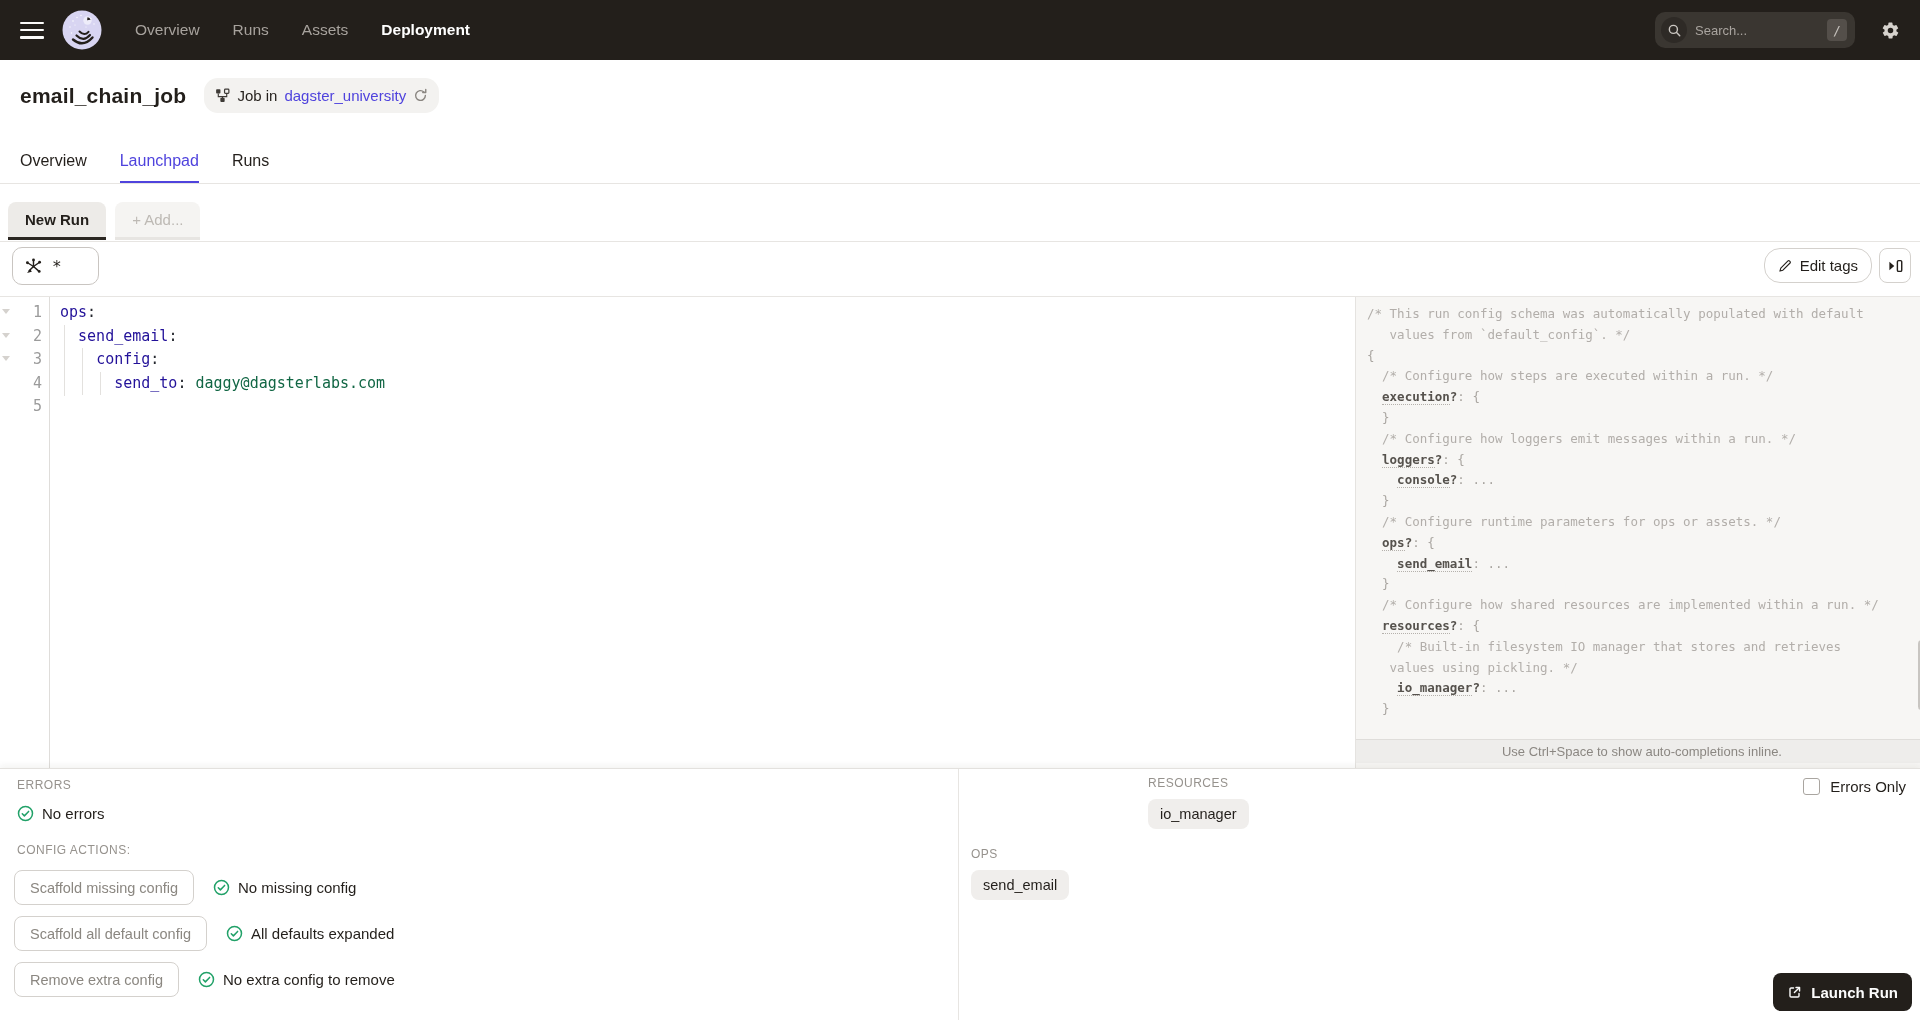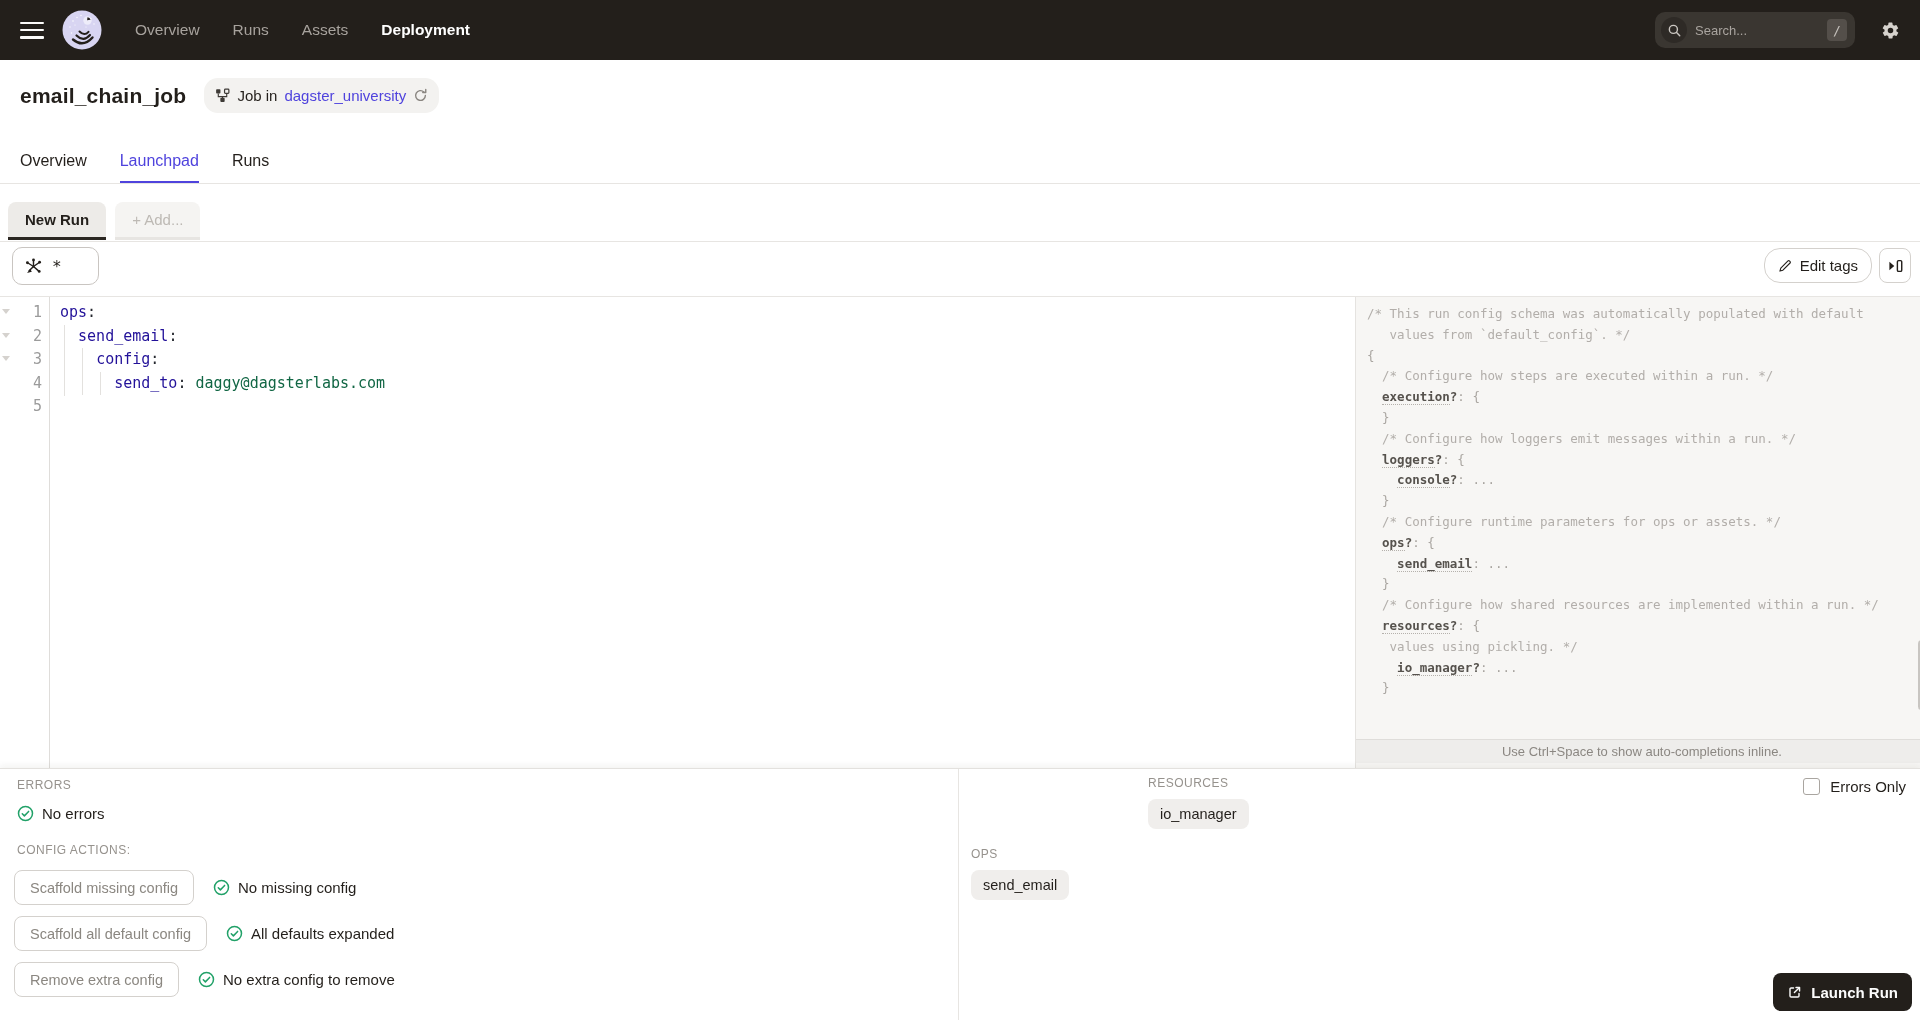--- a/index.html
+++ b/index.html
@@ -264,20 +264,21 @@
         <div class="schema-line"><span class="sc-c">  /* Configure how loggers emit messages within a run. */</span></div>
         <div class="schema-line"><span class="sc-p">  </span><span class="sc-k">loggers</span><span class="sc-d">?</span><span class="sc-p">: {</span></div>
         <div class="schema-line"><span class="sc-p">    </span><span class="sc-k">console</span><span class="sc-d">?</span><span class="sc-p">: ...</span></div>
         <div class="schema-line"><span class="sc-p">  }</span></div>
         <div class="schema-line"><span class="sc-c">  /* Configure runtime parameters for ops or assets. */</span></div>
         <div class="schema-line"><span class="sc-p">  </span><span class="sc-k">ops</span><span class="sc-d">?</span><span class="sc-p">: {</span></div>
         <div class="schema-line"><span class="sc-p">    </span><span class="sc-k">send_email</span><span class="sc-p">: ...</span></div>
         <div class="schema-line"><span class="sc-p">  }</span></div>
         <div class="schema-line"><span class="sc-c">  /* Configure how shared resources are implemented within a run. */</span></div>
         <div class="schema-line"><span class="sc-p">  </span><span class="sc-k">resources</span><span class="sc-d">?</span><span class="sc-p">: {</span></div>
+        <div class="schema-line"><span class="sc-c">    /* Built-in filesystem IO manager that stores and retrieves</span></div>
         <div class="schema-line"><span class="sc-c">   values using pickling. */</span></div>
         <div class="schema-line"><span class="sc-p">    </span><span class="sc-k">io_manager</span><span class="sc-d">?</span><span class="sc-p">: ...</span></div>
         <div class="schema-line"><span class="sc-p">  }</span></div>
       </div>
     <div class="schema-hint">Use Ctrl+Space to show auto-completions inline.</div>
     <div class="sp-thumb"></div>
   </div>
 
   <div class="bottom">
     <div class="v-divider"></div>

